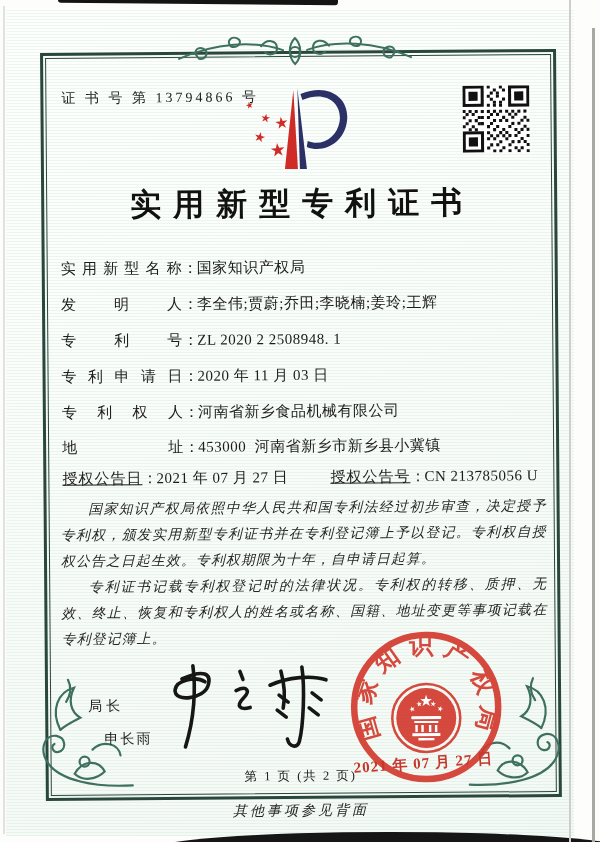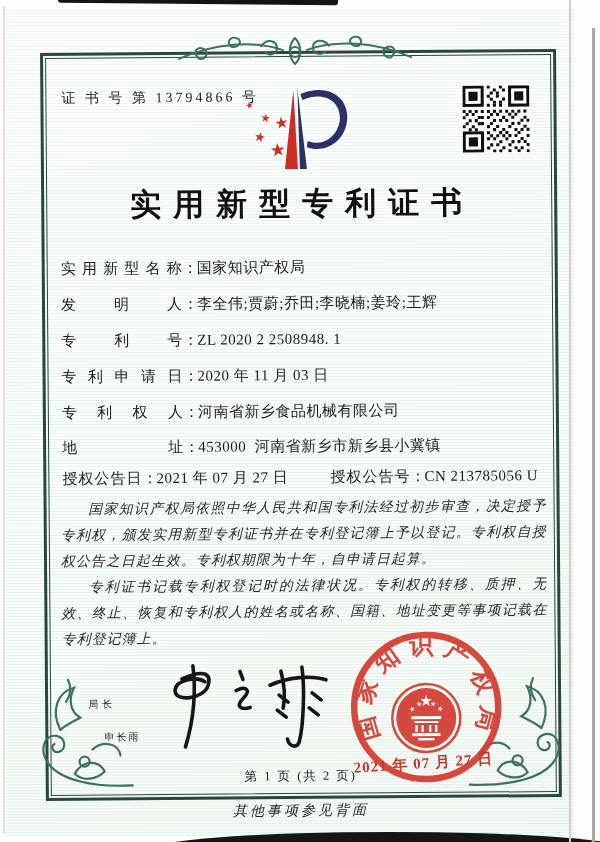--- a/index.html
+++ b/index.html
@@ -32,32 +32,32 @@
   .title{
     position:absolute;left:43px;top:183px;width:510px;text-align:center;
     font-size:31px;font-weight:bold;color:#111;letter-spacing:12px;text-indent:12px;
   }
 
   .fields{position:absolute;left:62px;top:250px;width:470px;font-size:15px;color:#1c1c1c;}
   .frow{position:absolute;left:0;white-space:nowrap;}
   .flabel{display:inline-block;width:122px;text-align:justify;text-align-last:justify;letter-spacing:1px;}
   .fcolon{display:inline-block;width:14px;}
   .fvalue{white-space:pre;letter-spacing:.5px;}
-  .grow .flabel{width:80px;}
+  .grow .flabel{width:80px;text-decoration:underline;}
   .gright{position:absolute;left:268px;top:0;white-space:nowrap;}
   .gright .flabel{width:80px;}
 
   .body-text{
     position:absolute;left:60px;top:495px;width:486px;
     font-size:13.8px;line-height:26px;color:#262626;font-style:italic;
     letter-spacing:1.2px;text-align:justify;
   }
   .body-text p{margin:0;text-indent:2em;}
 
-  .sig-block{position:absolute;left:86px;top:696px;font-size:10px;color:#1b1b1b;letter-spacing:4px;}
+  .sig-block{position:absolute;left:86px;top:696px;font-size:14px;color:#1b1b1b;letter-spacing:4px;}
   .sig-name{position:absolute;left:16px;top:33px;letter-spacing:2px;white-space:nowrap;}
   .signature{position:absolute;left:150px;top:658px;width:190px;height:95px;}
 
   .seal{position:absolute;left:343px;top:627px;width:163px;height:163px;}
   .seal-date{
     position:absolute;left:351px;top:755px;font-size:15px;color:#c5372c;
     font-weight:bold;letter-spacing:1px;transform:rotate(-3.5deg);white-space:nowrap;
   }
 
   .page-info{position:absolute;left:43px;top:768px;width:510px;text-align:center;font-size:12.5px;letter-spacing:2px;color:#222;}

